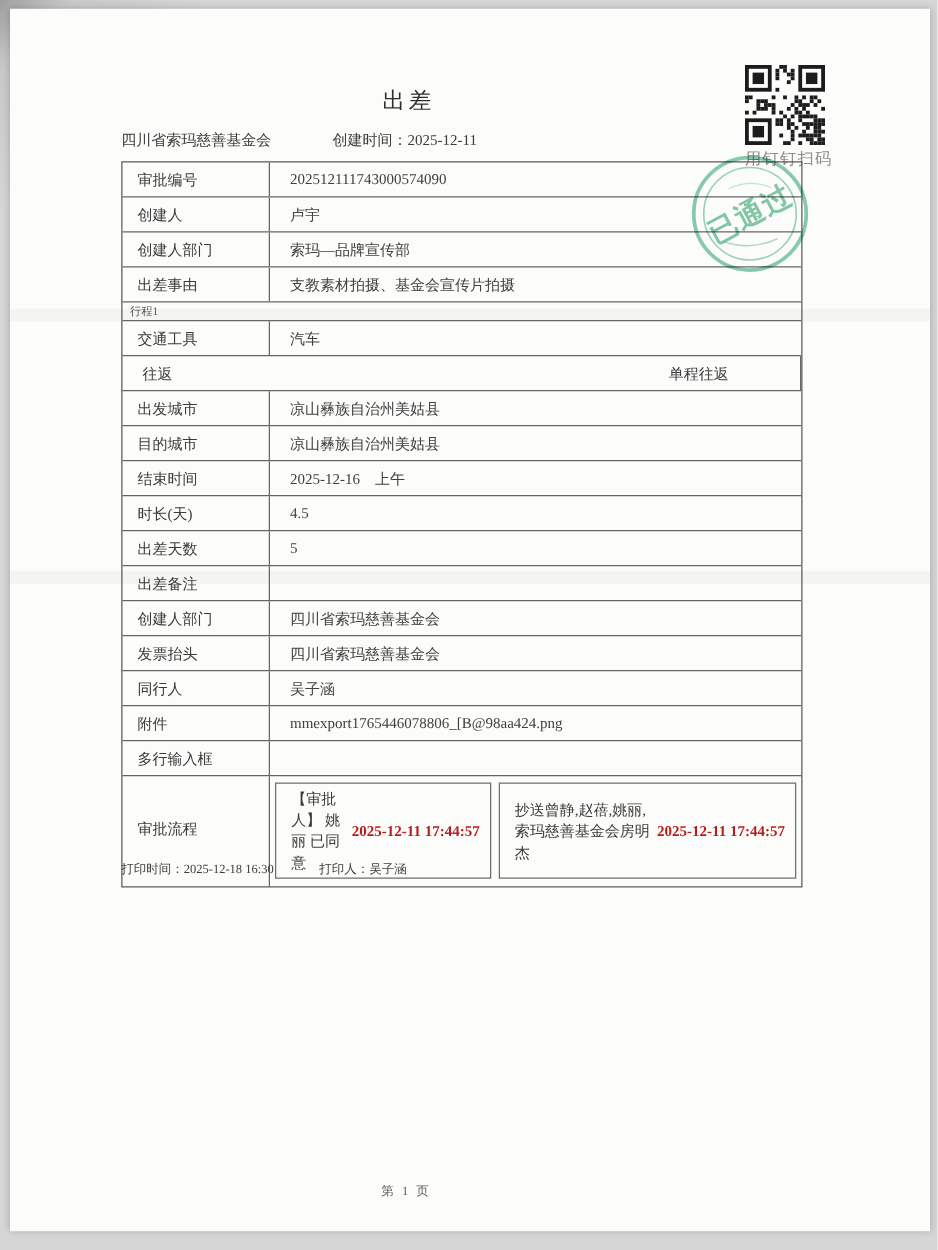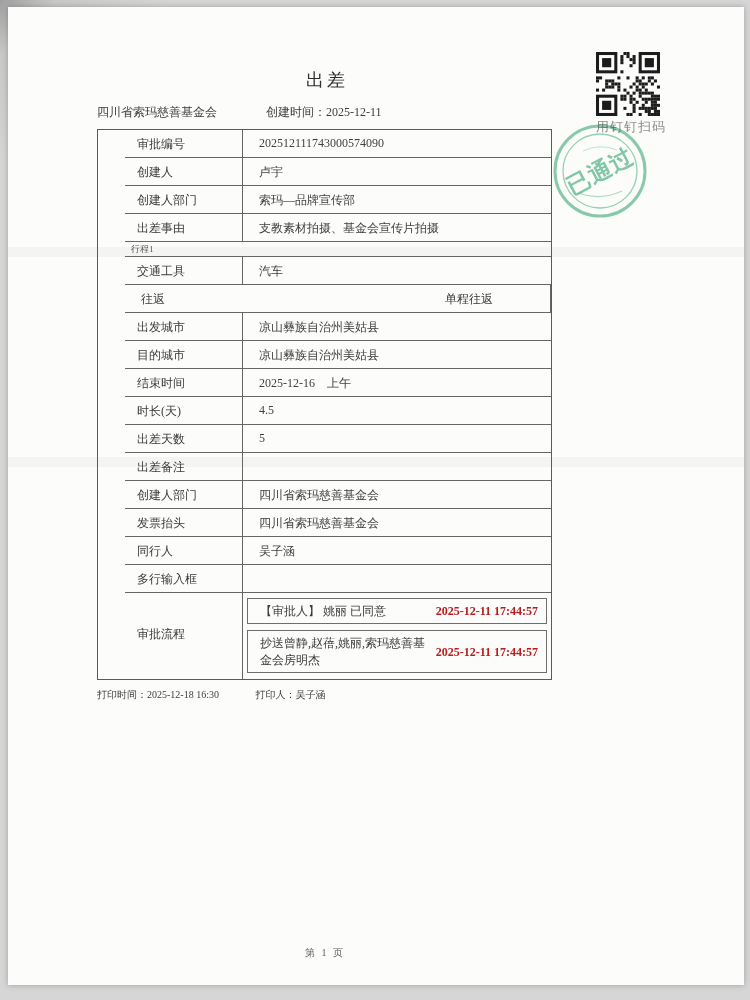--- a/index.html
+++ b/index.html
@@ -44,25 +44,24 @@
   .meta-line {
     position: absolute;
     top: 104px; left: 97px;
     font-size: 12px;
     color: #3d3d3d;
   }
   .meta-line .created { margin-left: 46px; }
   .trip-table {
     position: absolute;
     left: 97px; top: 129px;
-    width: 455px;
+    width: 545px;
     border: 1.5px solid #5a5a5a;
     background: transparent;
     font-size: 12px;
-    padding-left: 27px;
   }
   .row {
     display: flex;
     min-height: 26px;
     border-bottom: 1px solid #666;
   }
   .row:last-child { border-bottom: none; }
   .cell.label {
     width: 118px;
     flex: 0 0 118px;
@@ -84,21 +83,20 @@
     font-size: 9px;
     color: #555;
     padding: 1px 0 0 6px;
   }
   .row.approval { min-height: 64px; }
   .row.approval .cell.label { display: flex; align-items: center; padding-top: 0; }
   .proc-cell {
     flex: 1;
     padding: 5px 4px 6px 4px;
     display: flex;
-    flex-direction: column;
     justify-content: space-between;
     gap: 6px;
   }
   .proc-box {
     border: 1px solid #6e6e6e;
     display: flex;
     justify-content: space-between;
     align-items: center;
     padding: 4px 8px 3px 12px;
     min-height: 24px;
@@ -328,20 +326,24 @@
   </div>
   <div class="row">
     <div class="cell label">发票抬头</div>
     <div class="cell value">四川省索玛慈善基金会</div>
   </div>
   <div class="row">
     <div class="cell label">同行人</div>
     <div class="cell value">吴子涵</div>
   </div>
   <div class="row">
+    <div class="cell label">附件</div>
+    <div class="cell value">mmexport1765446078806_[B@98aa424.png</div>
+  </div>
+  <div class="row">
     <div class="cell label">多行输入框</div>
     <div class="cell value"></div>
   </div>
   <div class="row approval">
     <div class="cell label">审批流程</div>
     <div class="proc-cell">
       <div class="proc-box">
         <span>【审批人】 姚丽  已同意</span>
         <span class="time">2025-12-11 17:44:57</span>
       </div>

